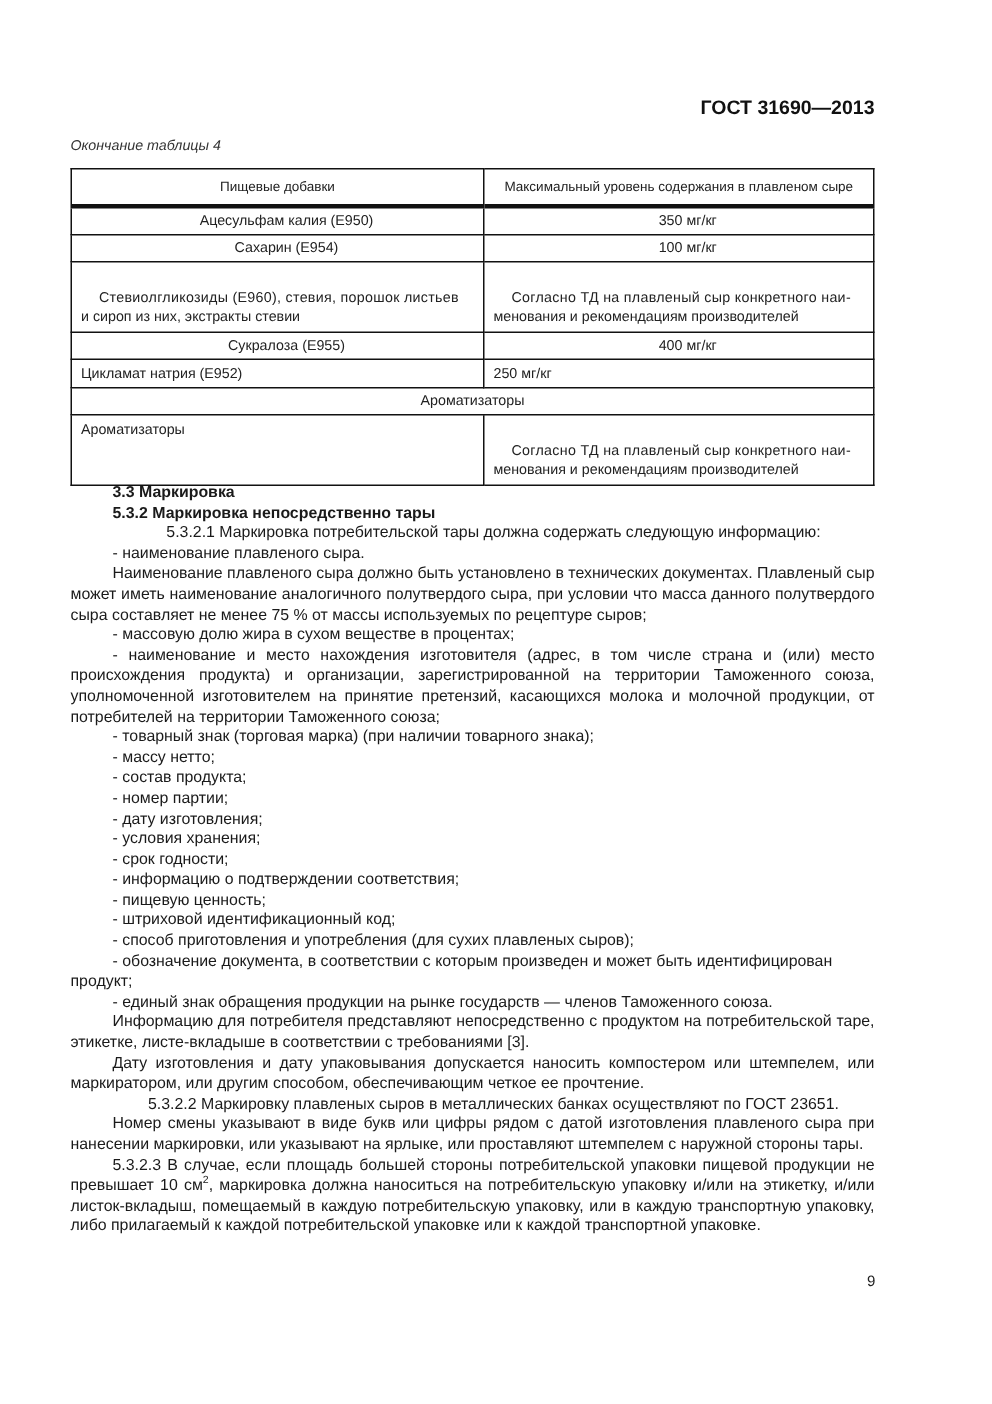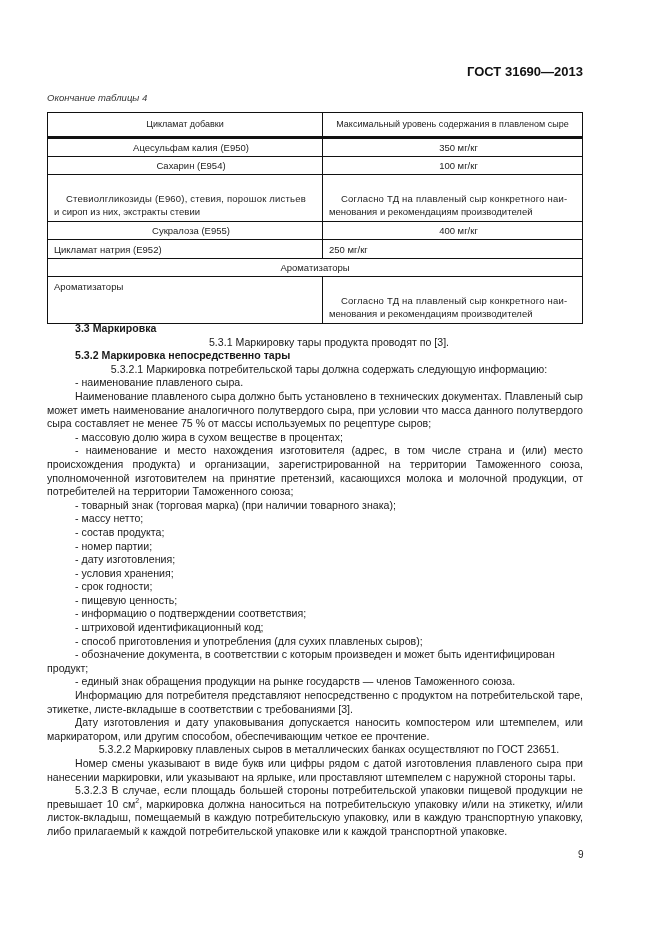--- a/index.html
+++ b/index.html
@@ -54,21 +54,21 @@
 </head>
 <body>
 
 <div class="doc-code">ГОСТ 31690—2013</div>
 
 <div class="table-caption">Окончание таблицы 4</div>
 
 <table class="additives">
   <thead>
     <tr>
-      <th style="width:262px">Цикламат добавки</th>
+      <th style="width:262px">Пищевые добавки</th>
       <th>Максимальный уровень содержания в плавленом сыре</th>
     </tr>
   </thead>
   <tbody>
     <tr class="item-row">
       <td class="col1 ind">Ацесульфам калия (Е950)</td>
       <td class="ind">350 мг/кг</td>
     </tr>
     <tr class="item-row">
       <td class="col1 ind">Сахарин (Е954)</td>
@@ -100,36 +100,35 @@
       <td>
         <div style="text-indent:12px;letter-spacing:0.2px">Согласно ТД на плавленый сыр конкретного наи-</div>
         <div>менования и рекомендациям производителей</div>
       </td>
     </tr>
   </tbody>
 </table>
 
 <div class="body-text">
   <p class="h">3.3  Маркировка</p>
-  <p class="ind">5.3.1  Маркировку тары продукта проводят по [3].</p>
   <p class="h">5.3.2  Маркировка непосредственно тары</p>
   <p class="ind">5.3.2.1  Маркировка потребительской тары должна содержать следующую информацию:</p>
   <p class="dash">-  наименование плавленого сыра.</p>
   <p class="par">Наименование плавленого сыра должно быть установлено в технических документах. Плавленый сыр может иметь наименование аналогичного полутвердого сыра, при условии что масса данного полутвердого сыра составляет не менее 75 % от массы используемых по рецептуре сыров;</p>
   <p class="dash">-  массовую долю жира в сухом веществе в процентах;</p>
   <p class="par">-  наименование и место нахождения изготовителя (адрес, в том числе страна и (или) место происхождения продукта) и организации, зарегистрированной на территории Таможенного союза, уполномоченной изготовителем на принятие претензий, касающихся молока и молочной продукции, от потребителей на территории Таможенного союза;</p>
   <p class="dash">-  товарный знак (торговая марка) (при наличии товарного знака);</p>
   <p class="dash">-  массу нетто;</p>
   <p class="dash">-  состав продукта;</p>
   <p class="dash">-  номер партии;</p>
   <p class="dash">-  дату изготовления;</p>
   <p class="dash">-  условия хранения;</p>
   <p class="dash">-  срок годности;</p>
+  <p class="dash">-  информацию о подтверждении соответствия;</p>
   <p class="dash">-  пищевую ценность;</p>
-  <p class="dash">-  информацию о подтверждении соответствия;</p>
   <p class="dash">-  штриховой идентификационный код;</p>
   <p class="dash">-  способ приготовления и употребления (для сухих плавленых сыров);</p>
   <p class="dash-wrap">-  обозначение документа, в соответствии с которым произведен и может быть идентифицирован продукт;</p>
   <p class="dash">-  единый знак обращения продукции на рынке государств — членов Таможенного союза.</p>
   <p class="par">Информацию для потребителя представляют непосредственно с продуктом на потребительской таре, этикетке, листе-вкладыше в соответствии с требованиями [3].</p>
   <p class="par">Дату изготовления и дату упаковывания допускается наносить компостером или штемпелем, или маркиратором, или другим способом, обеспечивающим четкое ее прочтение.</p>
   <p class="ind">5.3.2.2  Маркировку плавленых сыров в металлических банках осуществляют по ГОСТ 23651.</p>
   <p class="par">Номер смены указывают в виде букв или цифры рядом с датой изготовления плавленого сыра при нанесении маркировки, или указывают на ярлыке, или проставляют штемпелем с наружной стороны тары.</p>
   <p class="par"><span>5.3.2.3  В случае, если площадь большей стороны потребительской упаковки пищевой продукции не превышает 10 см</span><sup>2</sup><span>, маркировка должна наноситься на потребительскую упаковку и/или на этикетку, и/или листок-вкладыш, помещаемый в каждую потребительскую упаковку, или в каждую транспортную упаковку, либо прилагаемый к каждой потребительской упаковке или к каждой транспортной упаковке.</span></p>
 </div>

